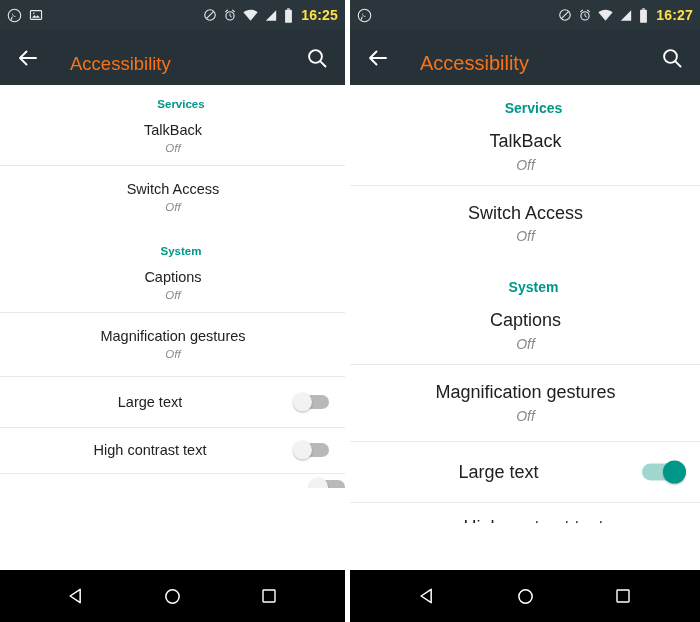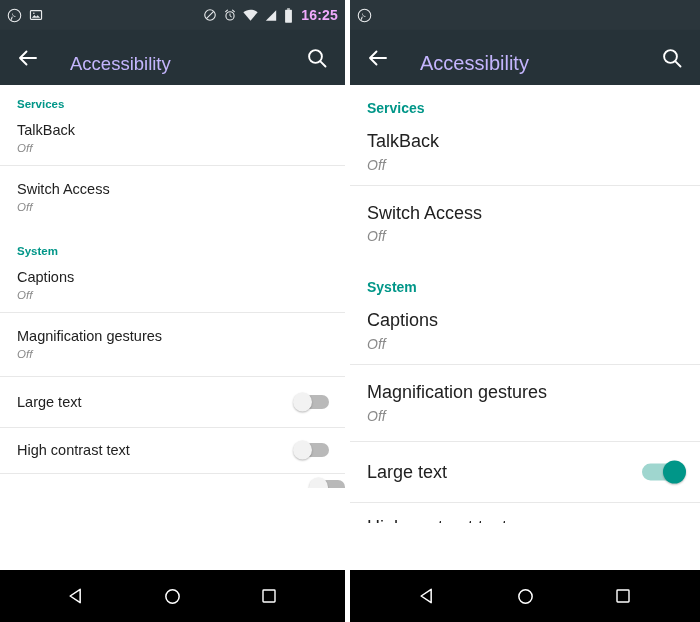--- a/index.html
+++ b/index.html
@@ -36,53 +36,54 @@
     padding: 0 7px;
     flex: 0 0 auto;
     color: #e8eaec;
   }
   .sb-left  { display: flex; align-items: center; gap: 7px; }
   .sb-right { display: flex; align-items: center; gap: 6px; margin-left: auto; }
   .sb-time {
     font-size: 14px;
     font-weight: bold;
     letter-spacing: .2px;
-    color: #f0abfc;
+    color: #fde047;
     margin-left: 2px;
   }
   .sb-ico { display: block; }
 
   
   .toolbar {
     background: #263238;
     flex: 0 0 auto;
     display: flex;
     align-items: center;
     padding: 0 16px;
     box-shadow: 0 1px 2px rgba(0,0,0,.25);
   }
   .phone.left  .toolbar { height: 55px; }
   .phone.right .toolbar { height: 55px; }
   .tb-title {
-    color: #c4b5fd;
+    color: #f97316;
     margin-left: 30px;
     flex: 1 1 auto;
     white-space: nowrap;
     margin-top: 12px;
   }
   .phone.left  .tb-title { font-size: 18.5px; }
   .phone.right .tb-title { font-size: 20px; }
   .tb-icon { width: 24px; height: 24px; flex: 0 0 auto; }
 
   
   .list {
     flex: 1 1 auto;
     background: #ffffff;
     overflow: hidden;
     position: relative;
+    text-align: center;
   }
   .section-head {
     color: #009688;
     font-weight: bold;
     padding-left: 17px;
   }
   .phone.left  .section-head { font-size: 11.5px; padding-top: 13px; padding-bottom: 2px; }
   .phone.right .section-head { font-size: 14px;   padding-top: 15px; padding-bottom: 3px; }
 
   .row {
@@ -306,20 +307,42 @@
   <div class="phone right">
 
     <div class="statusbar">
       <div class="sb-left">
         <svg class="sb-ico" width="15" height="15" viewBox="0 0 24 24">
           <circle cx="12" cy="12" r="10" fill="none" stroke="#e8eaec" stroke-width="1.7"></circle>
           <path d="M7 18l1.2-3.4" stroke="#e8eaec" stroke-width="1.7" fill="none" stroke-linecap="round"></path>
           <path d="M9.3 9.1c-.2.5-.2 1.3.4 2.2.7 1 1.6 1.5 2.1 1.6.4 0 .7-.4.9-.7.2.1.9.5 1.1.6.1.4-.3 1.1-1 1.2-1 .1-2.4-.6-3.3-1.6-.9-1-1.4-2.1-1.3-2.9.1-.6.6-1 .9-.9.2.1.2.3.2.5z" fill="#e8eaec"></path>
         </svg>
       </div>
+      <div class="sb-right">
+        <svg class="sb-ico" width="14" height="14" viewBox="0 0 24 24">
+          <circle cx="12" cy="12" r="9" fill="none" stroke="#e8eaec" stroke-width="1.9"></circle>
+          <line x1="5.8" y1="18.2" x2="18.2" y2="5.8" stroke="#e8eaec" stroke-width="1.9"></line>
+        </svg>
+        <svg class="sb-ico" width="14" height="14" viewBox="0 0 24 24">
+          <circle cx="12" cy="13.5" r="7" fill="none" stroke="#e8eaec" stroke-width="1.9"></circle>
+          <path d="M12 10v3.6l2.4 1.5" stroke="#e8eaec" stroke-width="1.7" fill="none" stroke-linecap="round"></path>
+          <path d="M4.6 6.3l3-2.6M19.4 6.3l-3-2.6" stroke="#e8eaec" stroke-width="2" stroke-linecap="round"></path>
+        </svg>
+        <svg class="sb-ico" width="15" height="13" viewBox="0 0 24 20">
+          <path d="M12 18.5L0.6 4.8C3.8 2.2 7.7.8 12 .8s8.2 1.4 11.4 4z" fill="#e8eaec"></path>
+        </svg>
+        <svg class="sb-ico" width="14" height="13" viewBox="0 0 20 20">
+          <path d="M2 18h16V2z" fill="#e8eaec"></path>
+        </svg>
+        <svg class="sb-ico" width="9" height="15" viewBox="0 0 12 22">
+          <rect x="4" y="0.5" width="4" height="2" fill="#e8eaec"></rect>
+          <rect x="1" y="2.5" width="10" height="19" rx="1" fill="#e8eaec"></rect>
+        </svg>
+        <span class="sb-time">16:27</span>
+      </div>
     </div>
 
     <div class="toolbar">
       <svg class="tb-icon" viewBox="0 0 24 24">
         <path d="M20 12H4M10.5 5.5L4 12l6.5 6.5" fill="none" stroke="#ffffff" stroke-width="1.9" stroke-linecap="round" stroke-linejoin="round"></path>
       </svg>
       <div class="tb-title">Accessibility</div>
       <svg class="tb-icon" viewBox="0 0 24 24">
         <circle cx="10.5" cy="10.5" r="6.4" fill="none" stroke="#ffffff" stroke-width="1.9"></circle>
         <line x1="15.4" y1="15.4" x2="20.5" y2="20.5" stroke="#ffffff" stroke-width="1.9" stroke-linecap="round"></line>

